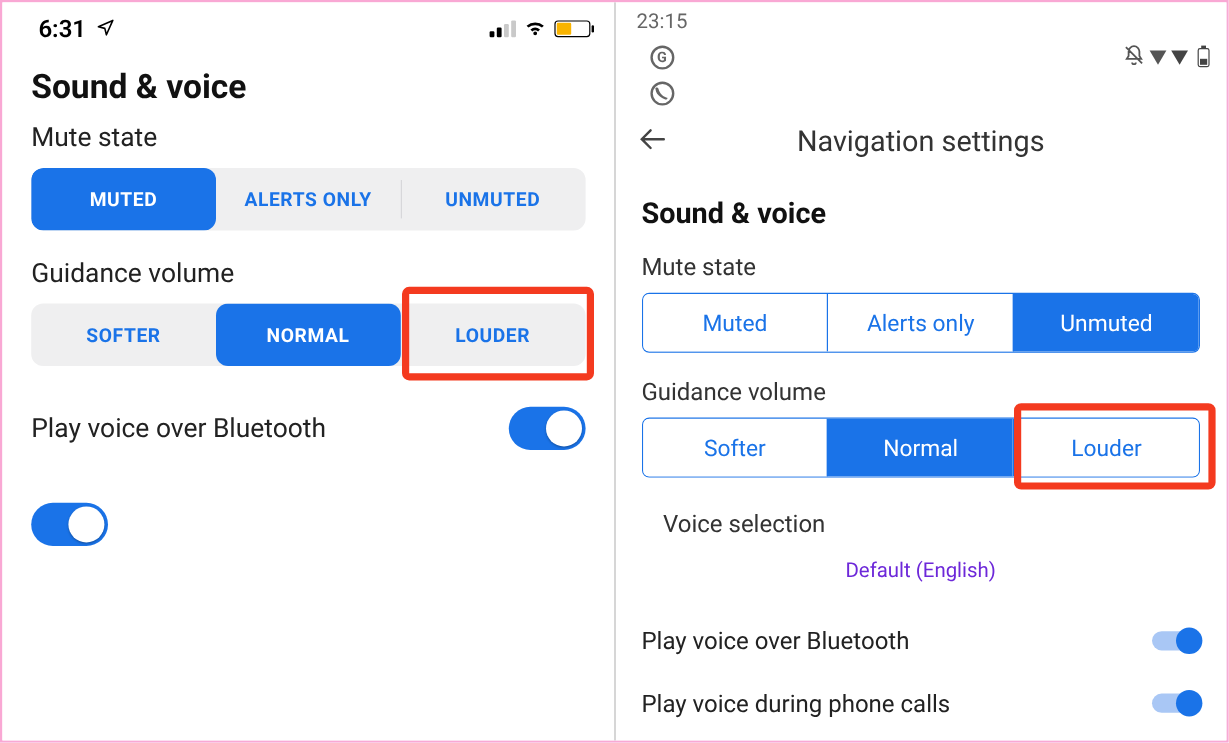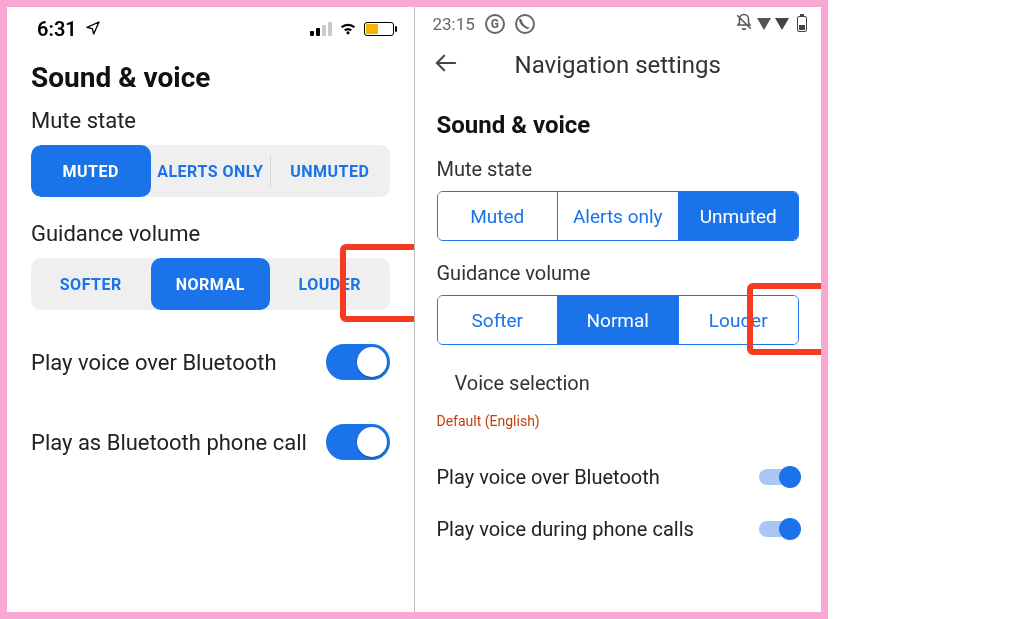--- a/index.html
+++ b/index.html
@@ -1,17 +1,17 @@
 <!DOCTYPE html>
 <html><head>
 <meta charset="utf-8">
 <style>
   * { box-sizing: border-box; margin: 0; padding: 0; }
   html, body { width: 1024px; height: 619px; font-family: -apple-system, Roboto, "Helvetica Neue", Arial, sans-serif; }
-  .frame { width: 828px; height: 619px; border: 7px solid #f9a8d4; display: flex; background: #fff; }
+  .frame { width: 1024px; height: 619px; border: 2px solid #f9a8d4; display: flex; background: #fff; }
   .panel { flex: 1; position: relative; background: #fff; overflow: hidden; }
   .panel + .panel { border-left: 1px solid #bbb; }
 
   
   .ios-status { display: flex; justify-content: space-between; align-items: center; padding: 10px 20px 0 30px; font-size: 20px; font-weight: 600; }
   .ios-status .right { display: flex; align-items: center; gap: 6px; }
   .signal { display: inline-flex; align-items: flex-end; gap: 2px; }
   .signal span { width: 4px; background: #000; border-radius: 1px; }
   .signal span:nth-child(1){height:5px}
   .signal span:nth-child(2){height:8px}
@@ -40,21 +40,21 @@
   .highlight { position:absolute; border:6px solid #f43a1f; border-radius:6px; pointer-events:none; }
 
   .row { display:flex; align-items:center; justify-content:space-between; padding:22px 0; font-size:22px; color:#222; }
 
   
   .toggle-ios { width:64px; height:36px; background:#1a73e8; border-radius:20px; position:relative; cursor:pointer; }
   .toggle-ios .knob{position:absolute;right:3px;top:3px;width:30px;height:30px;background:#fff;border-radius:50%;box-shadow:0 1px 2px rgba(0,0,0,.3);}
 
   
   .and-status { display:flex; justify-content:space-between; align-items:center; padding:6px 14px 2px 18px; font-size:17px; color:#666; }
-  .and-status .left { display:flex; align-items:center; gap:10px; }
+  .and-status .left { display:flex; align-items:center; gap:10px;flex-direction:column; }
   .and-status .right { display:flex; align-items:center; gap:6px; color:#555; }
   .tri { width:0;height:0;border-left:7px solid transparent;border-right:7px solid transparent;border-bottom:12px solid #555;transform:rotate(180deg); margin-left:-2px;}
   .tri.full { border-bottom-color:#444; }
   .batt-and { width:10px;height:16px;border:1.5px solid #444;border-radius:2px;position:relative;margin-left:2px;}
   .batt-and::before{content:"";position:absolute;top:-3px;left:2px;width:4px;height:2px;background:#444;}
   .batt-and .f{position:absolute;left:1px;right:1px;bottom:1px;height:35%;background:#444;}
   .bell-off { font-size:18px; }
 
   .hdr2 { display:flex; align-items:center; padding: 14px 20px 8px 20px; }
   .hdr2 .title2 { flex:1; text-align:center; font-size:24px; color:#333; }
@@ -63,21 +63,21 @@
   .content2 { padding: 0 22px; }
   h2.section2 { font-size:24px; font-weight:700; margin: 24px 0 18px; color:#111; }
   .label2 { font-size:20px; color:#333; margin: 14px 0 10px; }
 
   
   .seg-md { display:flex; border:1.5px solid #1a73e8; border-radius:6px; overflow:hidden; height:50px; }
   .seg-md .seg { flex:1; display:flex; align-items:center; justify-content:center; font-size:19px; color:#1a73e8; cursor:pointer; background:#fff; }
   .seg-md .seg + .seg { border-left:1.5px solid #1a73e8; }
   .seg-md .seg.selected { background:#1a73e8; color:#fff; }
 
-  .sub { font-size:14px; color:#c2410c; margin-top:2px; }
+  .sub { font-size:17px; color:#6d28d9; margin-top:2px;text-align:center; }
 
   .row2 { display:flex; align-items:center; justify-content:space-between; padding:14px 0; font-size:20px; color:#222; }
 
   
   .toggle-md { width:40px; height:16px; background:#a9c7f5; border-radius:10px; position:relative; cursor:pointer; }
   .toggle-md .knob{position:absolute;right:-2px;top:-3px;width:22px;height:22px;background:#1a73e8;border-radius:50%;}
 
   .g-icon, .c-icon { width:20px;height:20px;border:2px solid #666;border-radius:50%;display:inline-flex;align-items:center;justify-content:center;font-size:12px;font-weight:700;color:#666; }
 </style>
 </head>
@@ -134,21 +134,20 @@
         <div class="highlight" style="left:309px;top:-14px;width:160px;height:78px;"></div>
       </div>
 
       <div class="row" style="margin-top:12px">
         <span>Play voice over Bluetooth</span>
         <span class="toggle-ios">
             <span class="knob"></span>
           </span>
       </div>
       <div class="row">
-        <span>Play as Bluetooth phone call</span>
         <span class="toggle-ios">
             <span class="knob"></span>
           </span>
       </div>
     </div>
   </div>
 
   <div class="panel">
     <div class="and-status">
       <div class="left">

